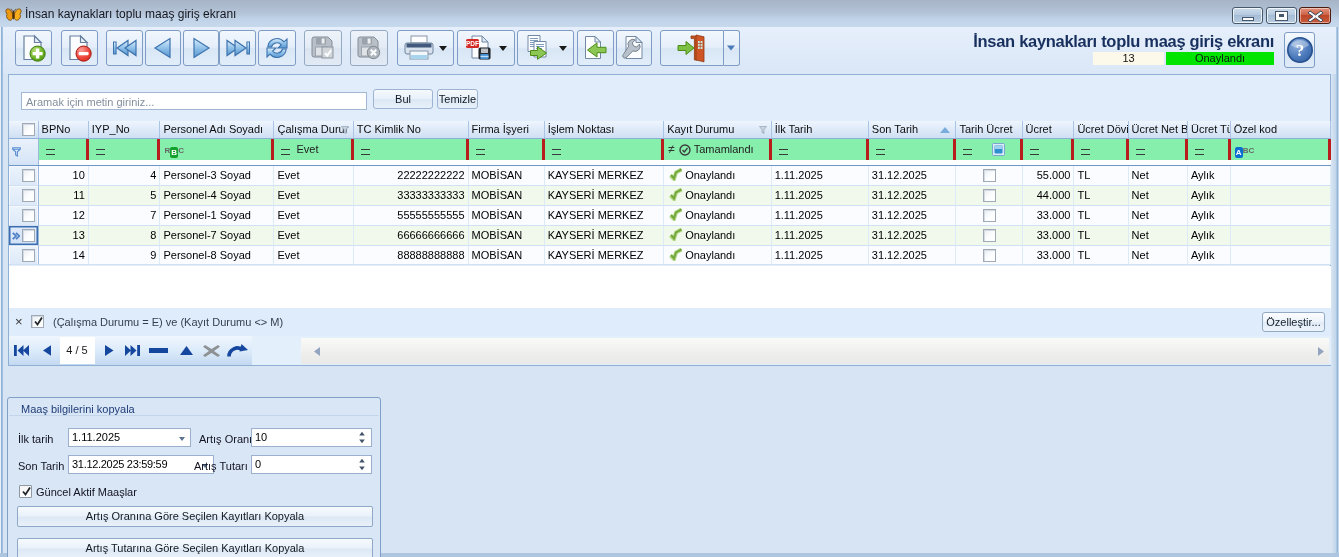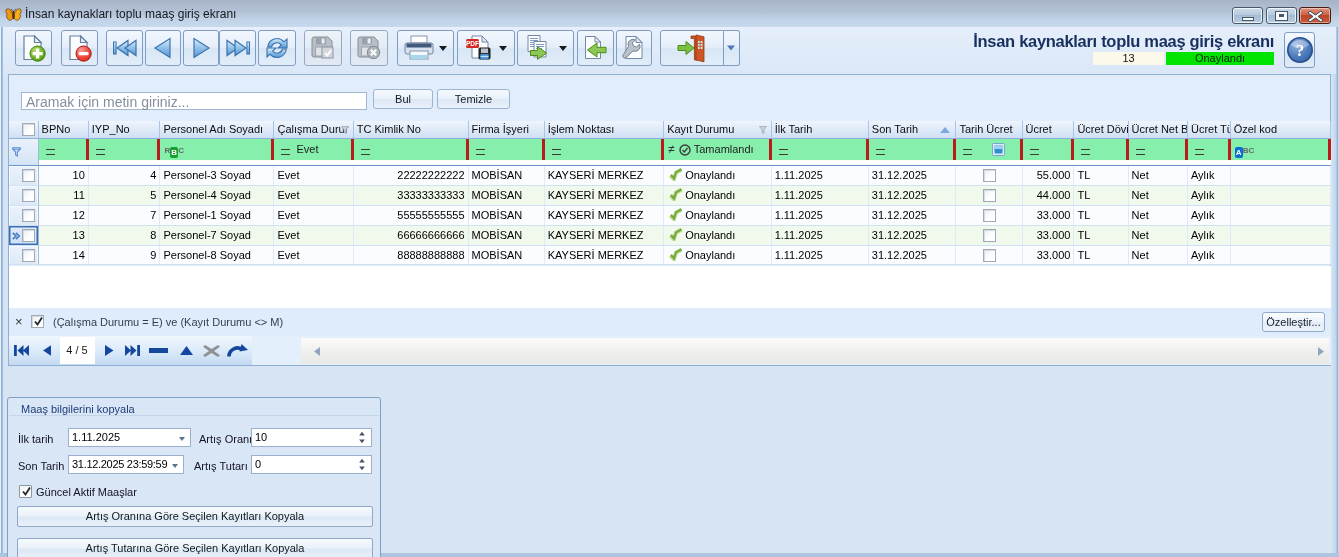--- a/index.html
+++ b/index.html
@@ -35,26 +35,26 @@
 
 #bigtitle { left:0; top:32px; width:1274px; text-align:right; font-size:16.5px; letter-spacing:-0.3px; font-weight:bold; color:#18305e; }
 #cntbox { left:1093px; top:52px; width:71px; height:13px; background:#fdf9ea; text-align:center; font-size:11px; line-height:13px; color:#111; }
 #statbox { left:1166px; top:52px; width:108px; height:13px; background:#00e400; text-align:center; font-size:11px; line-height:13px; color:#0b1b0b; }
 #helpbtn { left:1284px; top:32px; width:31px; height:36px; border:1px solid #7e9cc4; border-radius:3px;
   background:linear-gradient(#f4f9fe,#e3eefa 48%,#d5e4f4 52%,#e0ebf8);
   display:flex; align-items:center; justify-content:center; }
 
 
 #container { left:8px; top:74px; width:1323px; height:292px; border:1px solid #8fb0d4; background:#e2edfb; }
-#searchbox { left:12px; top:17px; width:346px; height:18px; background:#fff; border:1px solid #a2b8d2; color:#83909e; font-size:14px; line-height:18px; padding-left:4px; }
+#searchbox { left:12px; top:17px; width:346px; height:18px; background:#fff; border:1px solid #a2b8d2; color:#83909e; font-size:11px; line-height:18px; padding-left:4px; }
 .sbtn { top:14px; height:20px; border:1px solid #9cb4d2; border-radius:3px;
   background:linear-gradient(#f5f9fd,#e9f1fa 48%,#dcE8f5 52%,#e8f1fa);
   text-align:center; font-size:11px; color:#101820; line-height:18px; }
 #btnbul { left:364px; width:60px; }
-#btntemizle { left:428px; width:73px; }
+#btntemizle { left:428px; width:41px; }
 
 
 #grid { left:0px; top:46px; width:1322px; }
 .grow { display:flex; }
 .cell { flex:none; overflow:hidden; white-space:nowrap; position:relative; }
 
 .c0{width:29.6px;} .c1{width:50.2px;} .c2{width:71.7px;} .c3{width:114px;}
 .c4{width:79.3px;} .c5{width:114.8px;} .c6{width:76.2px;} .c7{width:119.4px;}
 .c8{width:107.5px;} .c9{width:97.2px;} .c10{width:87.6px;} .c11{width:66.1px;}
 .c12{width:51.9px;} .c13{width:54.2px;} .c14{width:59.4px;} .c15{width:42.7px;}
@@ -593,21 +593,21 @@
   <div class="plabel" style="left:191px; top:35px;">Artış Oranı</div>
   <div class="pinput" style="left:243px; top:30px; width:121px; height:19px;">10<span class="spinner">
         <svg width="14" height="7" viewBox="0 0 14 7">
           <path d="M7 1.8 L9.8 5.6 h-5.6 z" fill="#44546a"></path>
         </svg>
         <svg width="14" height="7" viewBox="0 0 14 7">
           <path d="M7 5.2 L9.8 1.4 h-5.6 z" fill="#44546a"></path>
         </svg>
       </span></div>
   <div class="plabel" style="left:10px; top:62px;">Son Tarih</div>
-  <div class="pinput" style="left:60px; top:57px; width:116px; height:19px; letter-spacing:-0.3px;">31.12.2025 23:59:59<span class="ddarr"></span></div>
+  <div class="pinput" style="left:60px; top:57px; width:146px; height:19px; letter-spacing:-0.3px;">31.12.2025 23:59:59<span class="ddarr"></span></div>
   <div class="plabel" style="left:186px; top:62px;">Artış Tutarı</div>
   <div class="pinput" style="left:243px; top:57px; width:121px; height:19px;">0<span class="spinner">
         <svg width="14" height="7" viewBox="0 0 14 7">
           <path d="M7 1.8 L9.8 5.6 h-5.6 z" fill="#44546a"></path>
         </svg>
         <svg width="14" height="7" viewBox="0 0 14 7">
           <path d="M7 5.2 L9.8 1.4 h-5.6 z" fill="#44546a"></path>
         </svg>
       </span></div>
   <div class="cbox" style="position:absolute; left:11px; top:87px;">

